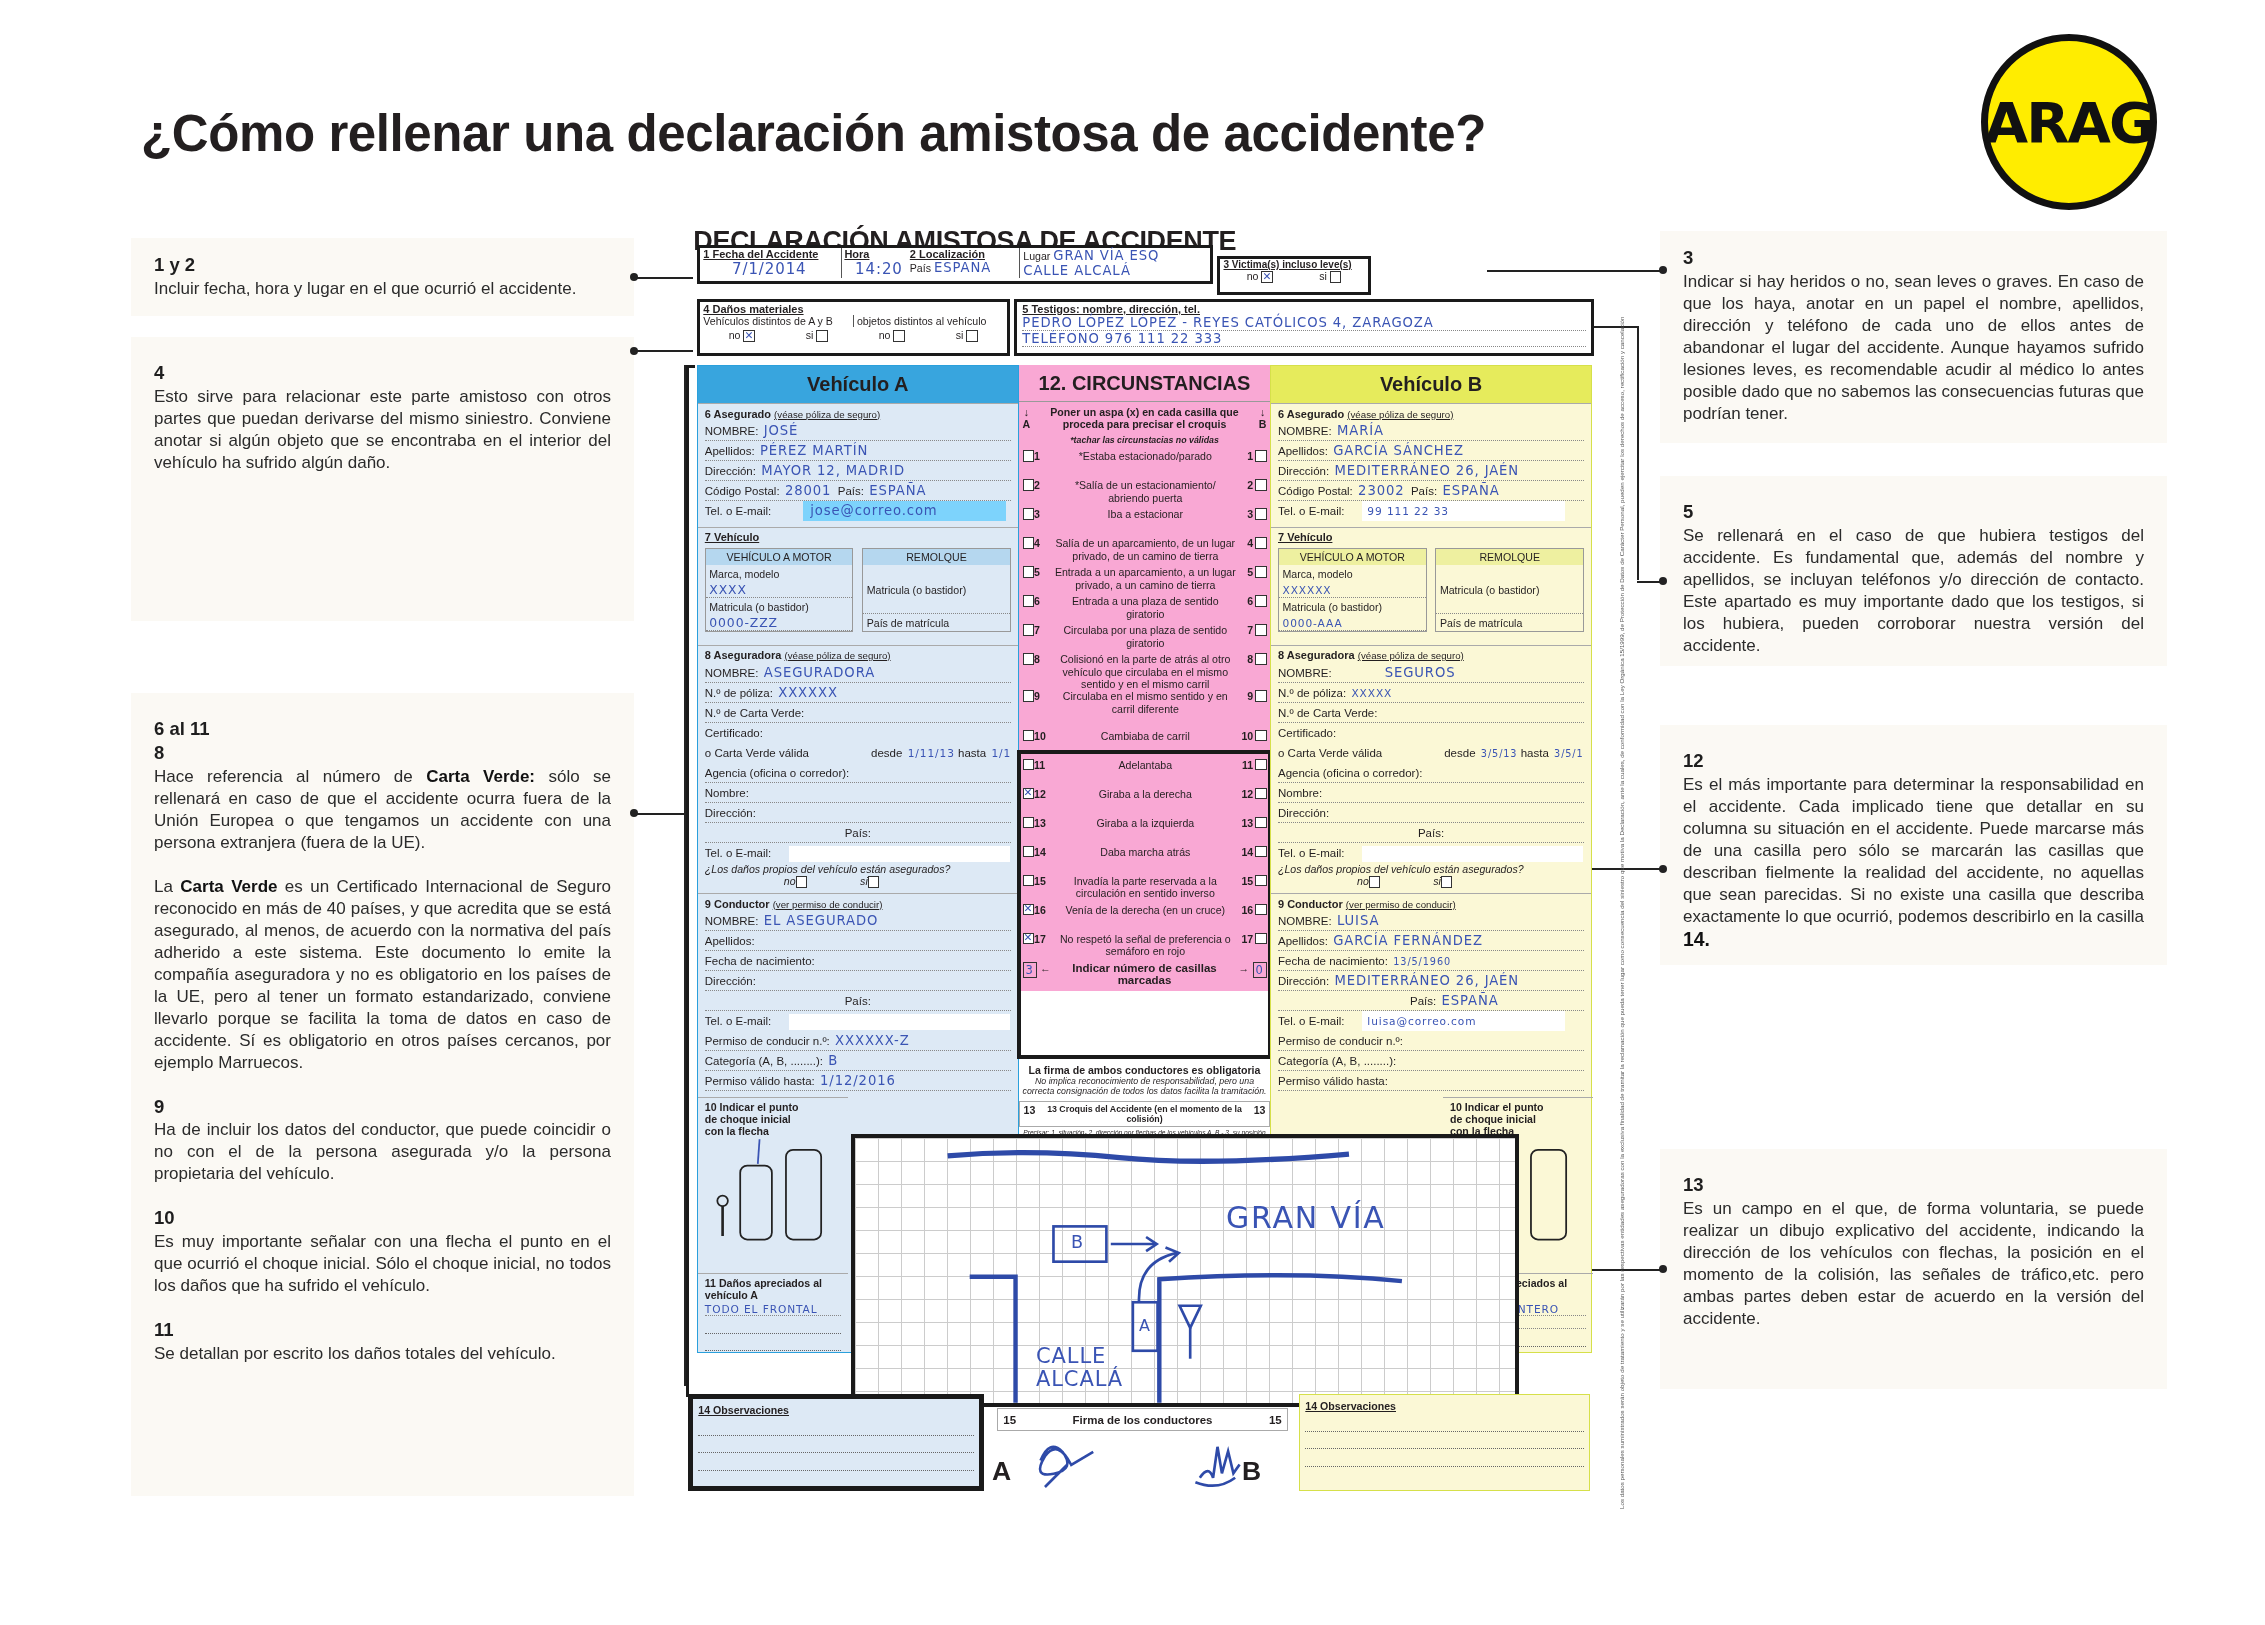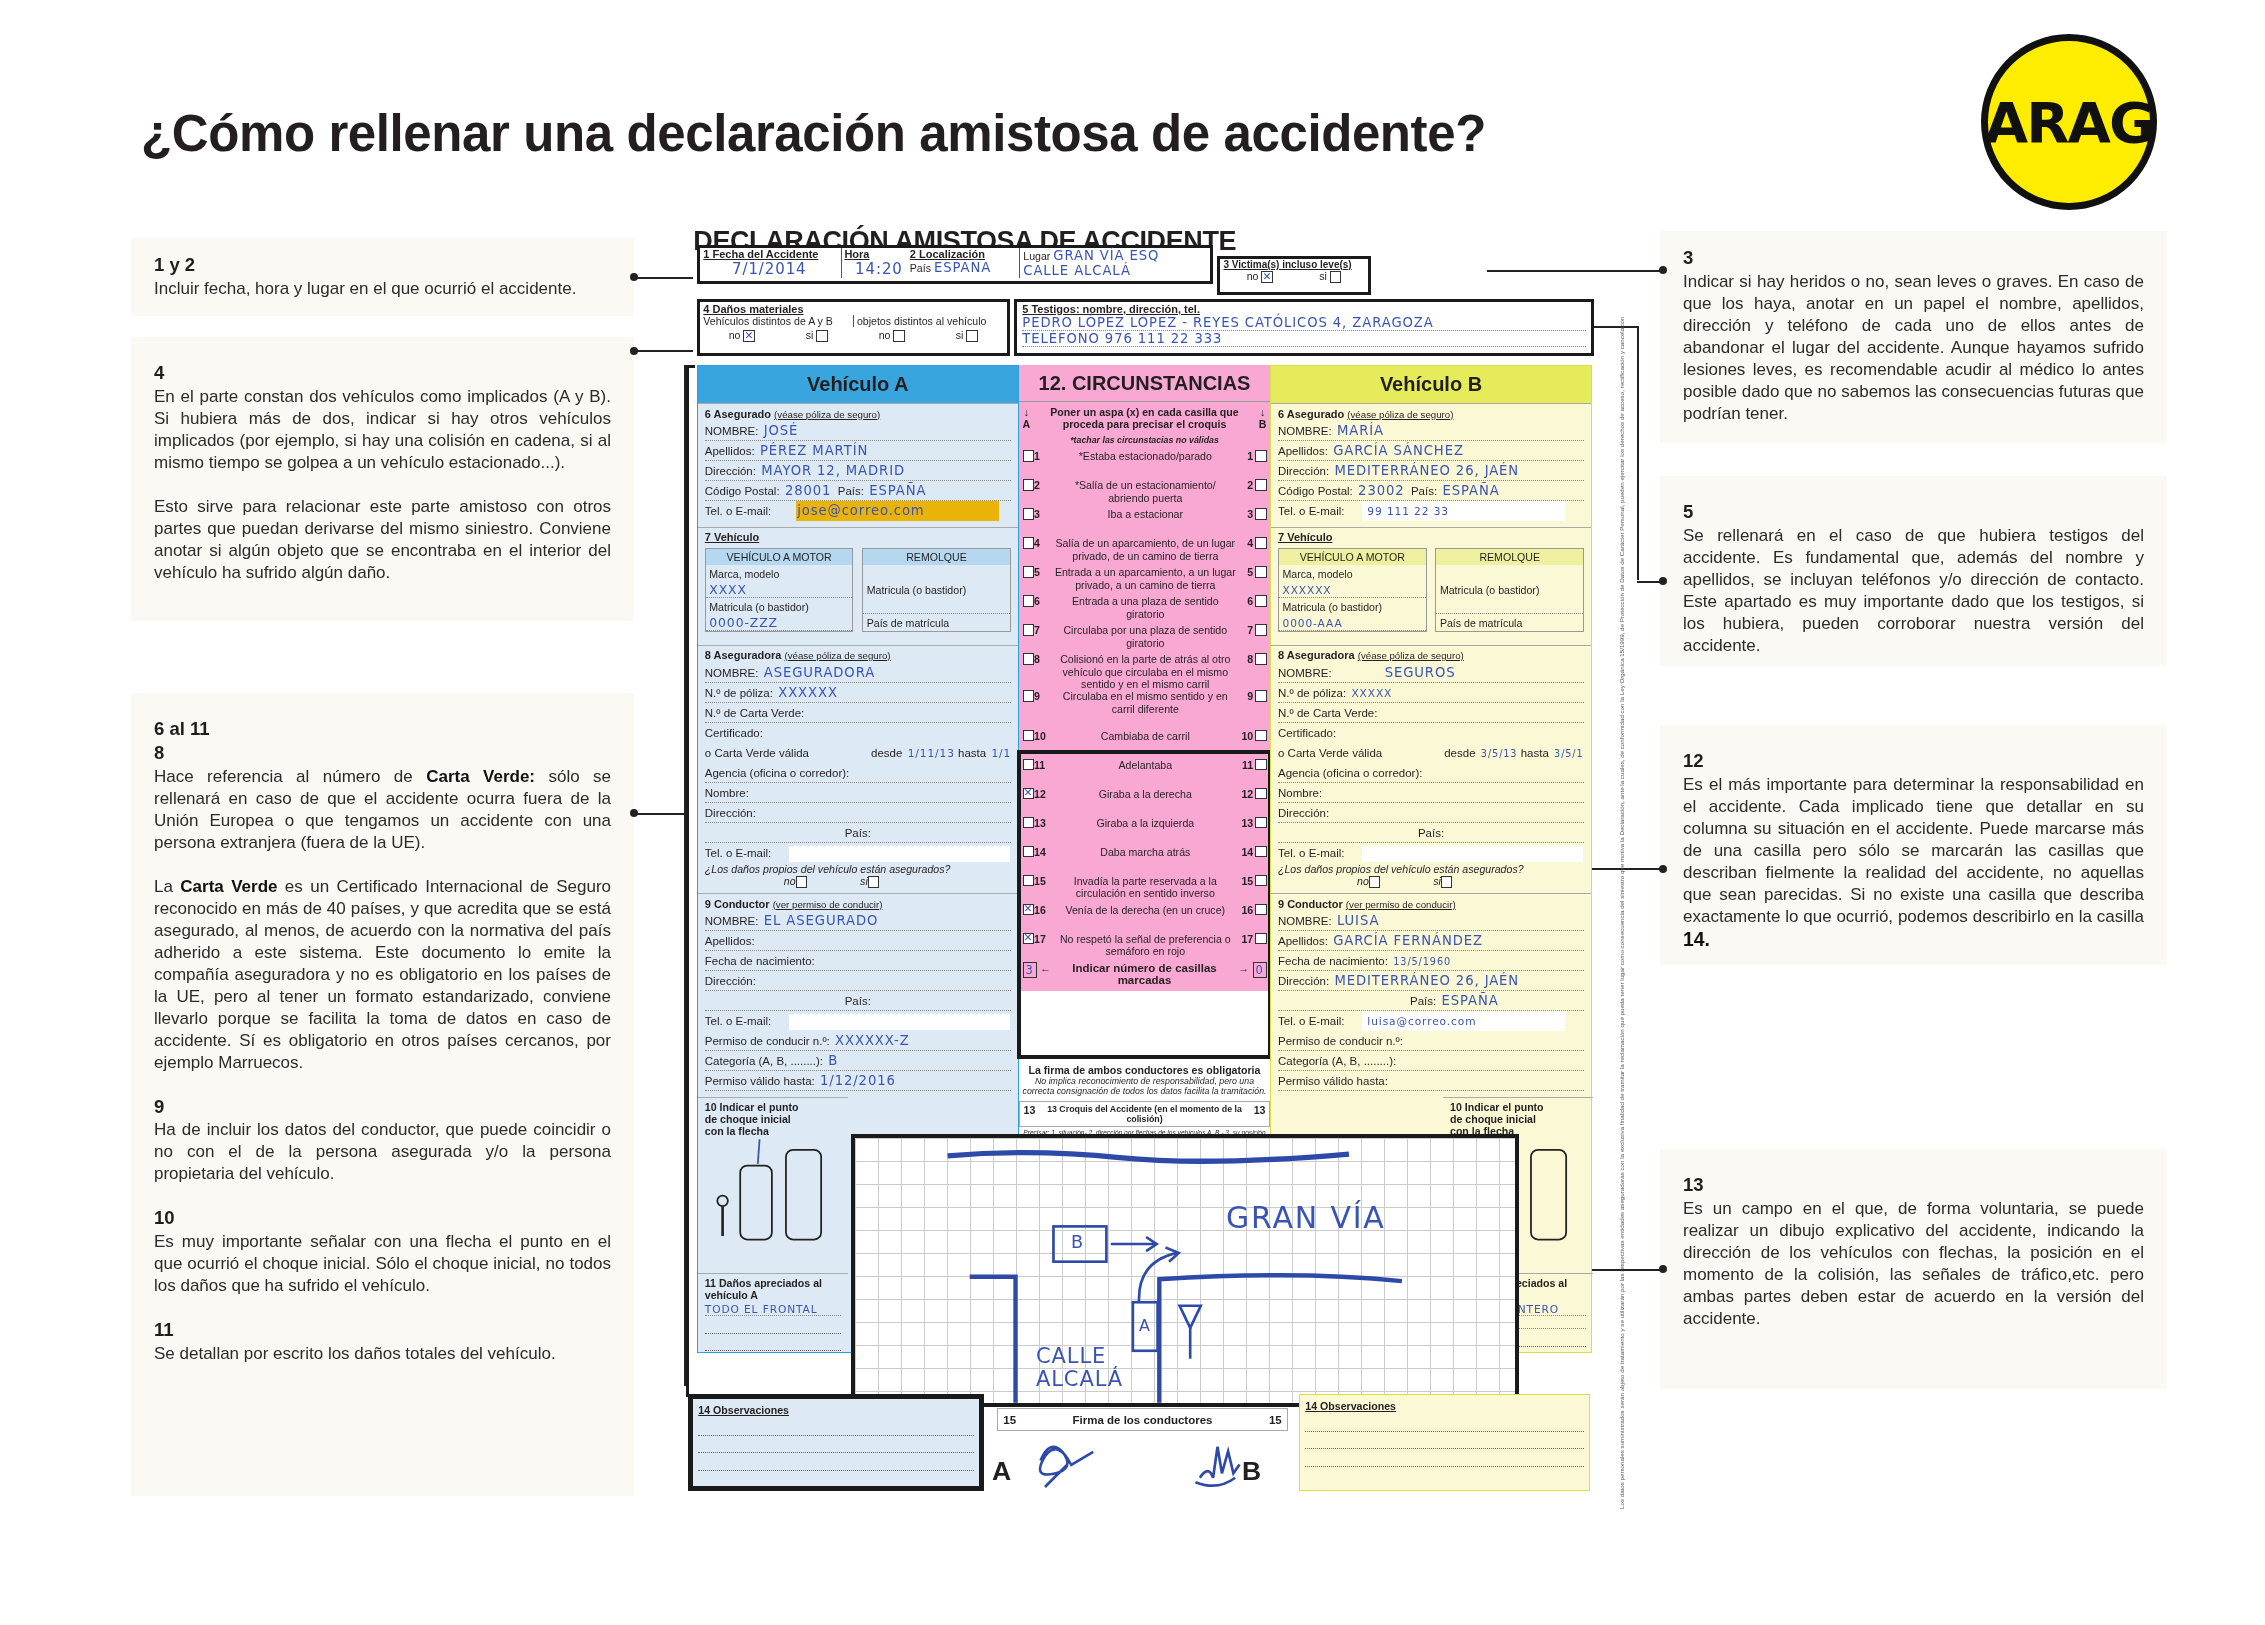--- a/index.html
+++ b/index.html
@@ -62,21 +62,20 @@
 
 <div class="title">¿Cómo rellenar una  declaración amistosa de accidente?</div>
 <div class="logo">ARAG</div>
 
 <div class="note" style="left:131px;top:238px;width:503px;height:78px;padding-top:16px">
   <h3>1 y 2</h3>
   <p>Incluir fecha, hora y lugar en el que ocurrió el accidente.</p>
 </div>
 <div class="note" style="left:131px;top:337px;width:503px;height:284px">
   <h3>4</h3>
-  <p>En el parte constan dos vehículos como implicados (A y B). Si hubiera más de dos, indicar si hay otros vehículos implicados (por ejemplo, si hay una colisión en cadena, si al mismo tiempo se golpea a un vehículo estacionado...).</p>
   <p>Esto sirve para relacionar este parte amistoso con otros partes que puedan derivarse del mismo siniestro. Conviene anotar si algún objeto que se encontraba en el interior del vehículo ha sufrido algún daño.</p>
 </div>
 <div class="note" style="left:131px;top:693px;width:503px;height:803px">
   <h3>6 al 11</h3>
   <h3>8</h3>
   <p><span>Hace referencia al número de </span><b>Carta Verde:</b><span> sólo se rellenará en caso de que el accidente ocurra fuera de la Unión Europea o que tengamos un accidente con una persona extranjera (fuera de la UE).</span></p>
   <p><span>La </span><b>Carta Verde</b><span> es un Certificado Internacional de Seguro reconocido en más de 40 países, y que acredita que se está asegurado, al menos, de acuerdo con la normativa del país adherido a este sistema. Este documento lo emite la compañía aseguradora y no es obligatorio en los países de la UE, pero al tener un formato estandarizado, conviene llevarlo porque se facilita la toma de datos en caso de accidente. Sí es obligatorio en otros países cercanos, por ejemplo Marruecos.</span></p>
   <h3>9</h3>
   <p>Ha de incluir los datos del conductor, que puede coincidir o no con el de la persona asegurada y/o la persona propietaria del vehículo.</p>
   <h3>10</h3>
@@ -172,21 +171,21 @@
   <div style="position:absolute;left:-1.8px;top:144px;width:8.8px;height:1032px;border:3.5px solid #1a1a1a;border-right:none"></div>
 
   <div class="colA">
     <div class="colhead">Vehículo A</div>
     <div class="sec">
       <div class="sechd"><span style="font-weight:bold;font-size:11px;text-decoration:none">6 Asegurado</span> <span>(véase póliza de seguro)</span></div>
       <div class="row"><span>NOMBRE:</span><span class="hw">JOSÉ</span></div>
       <div class="row"><span>Apellidos:</span><span class="hw">PÉREZ MARTÍN</span></div>
       <div class="row"><span>Dirección:</span><span class="hw">MAYOR 12, MADRID</span></div>
       <div class="row"><span>Código Postal:</span><span class="hw">28001</span> &nbsp;<span>País:</span><span class="hw">ESPAÑA</span></div>
-      <div class="row" style="border:none"><span>Tel. o E-mail:</span><span class="hw" style="background:#eab308;padding:0 1px;display:inline-block;width:203px;margin-left:25px">jose@correo.com</span></div>
+      <div class="row" style="border:none"><span>Tel. o E-mail:</span><span class="hw" style="background:#7dd3fc;padding:0 7px;display:inline-block;width:203px;margin-left:32px">jose@correo.com</span></div>
     </div>
     <div class="sec" style="height:118px">
       <div class="sechd" style="text-decoration:underline">7 Vehículo</div>
       <div class="veh">
         <div class="vbox">
           <div class="vh">VEHÍCULO A MOTOR</div>
           <div class="vl">Marca, modelo</div>
           <div class="vv hw" style="font-size:12.4px">XXXX</div>
           <div class="vl">Matricula (o bastidor)</div>
           <div class="vv hw" style="font-size:12.4px">0000-ZZZ</div>

